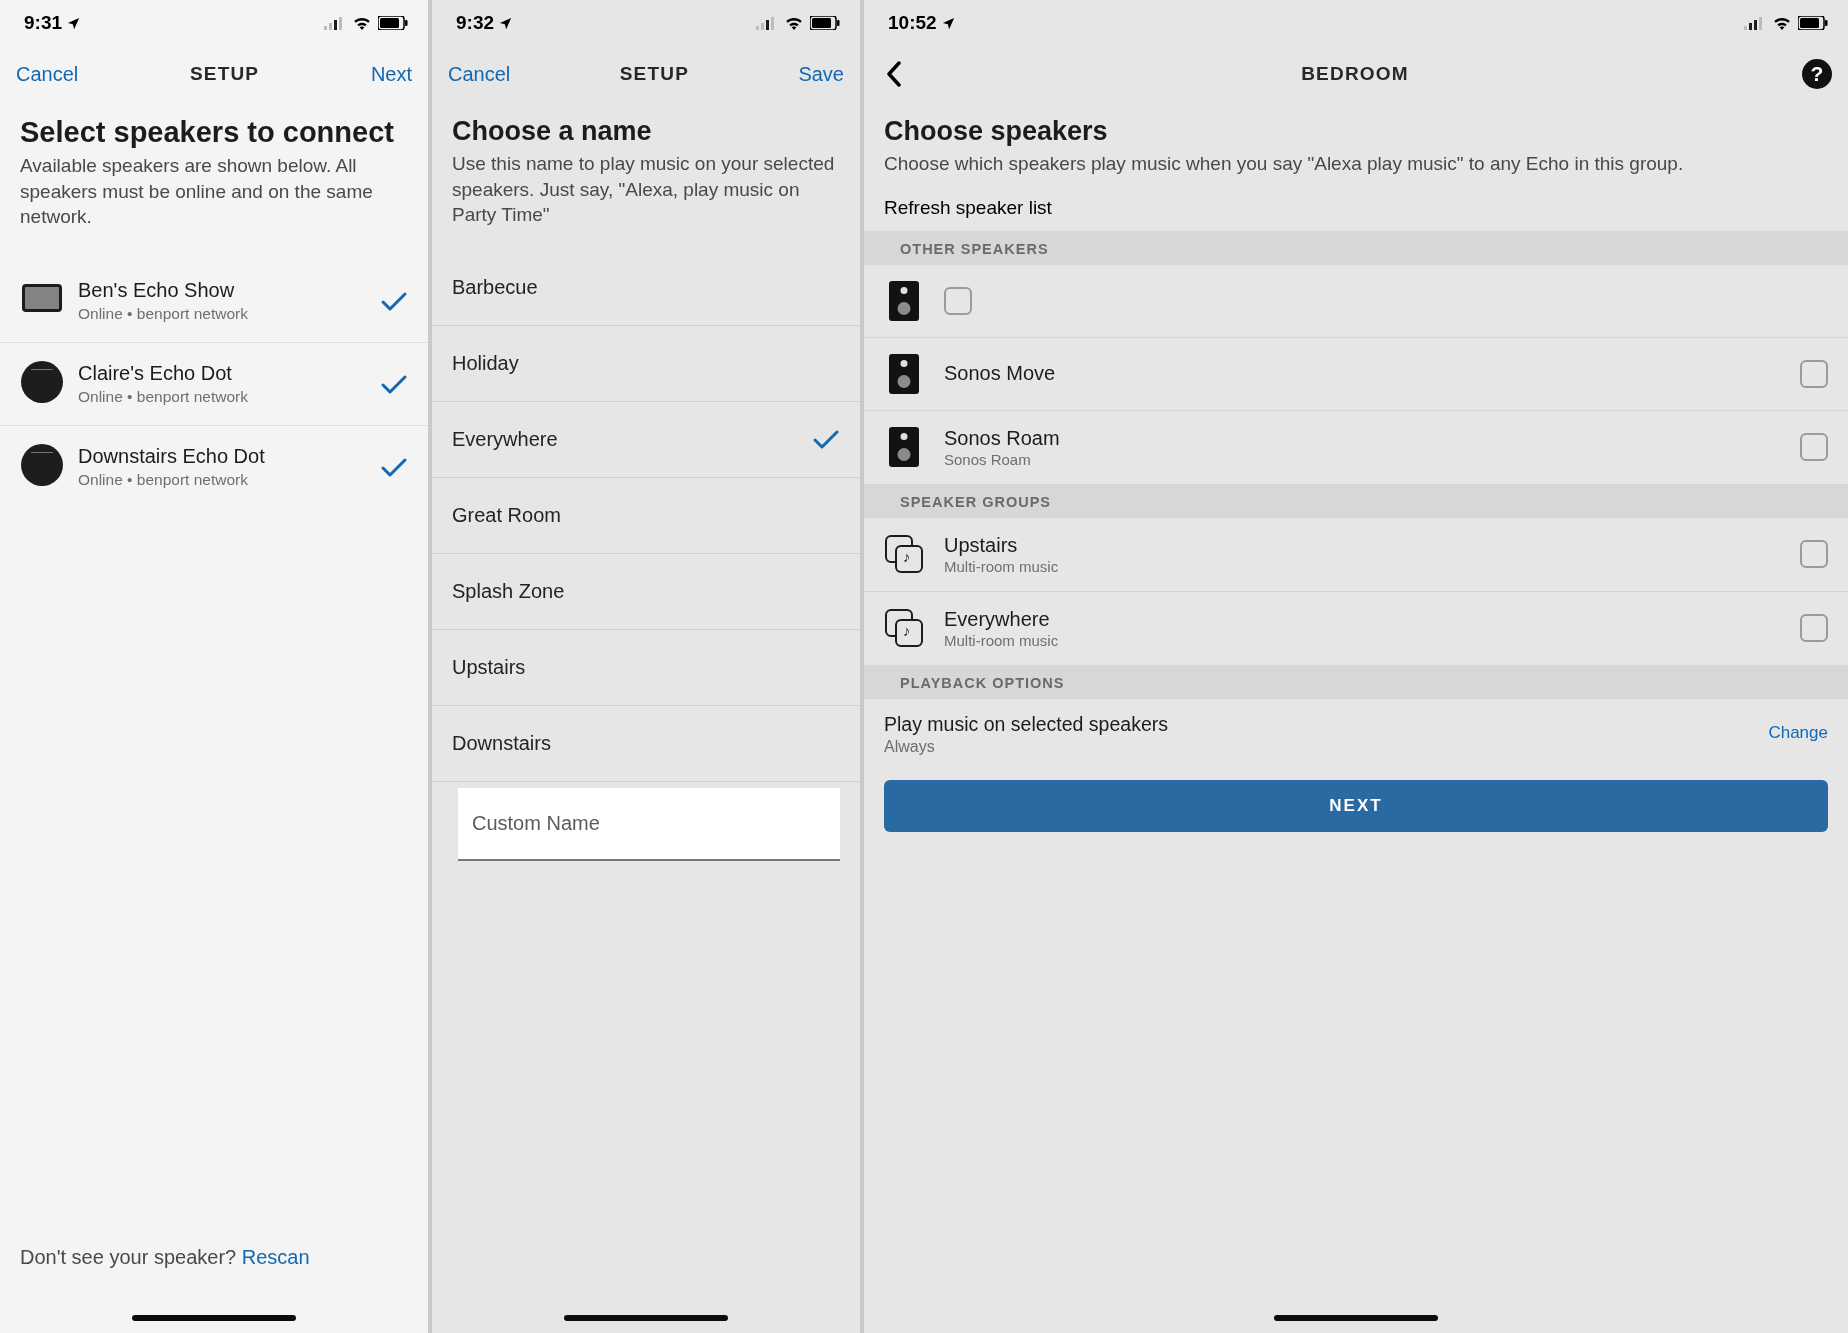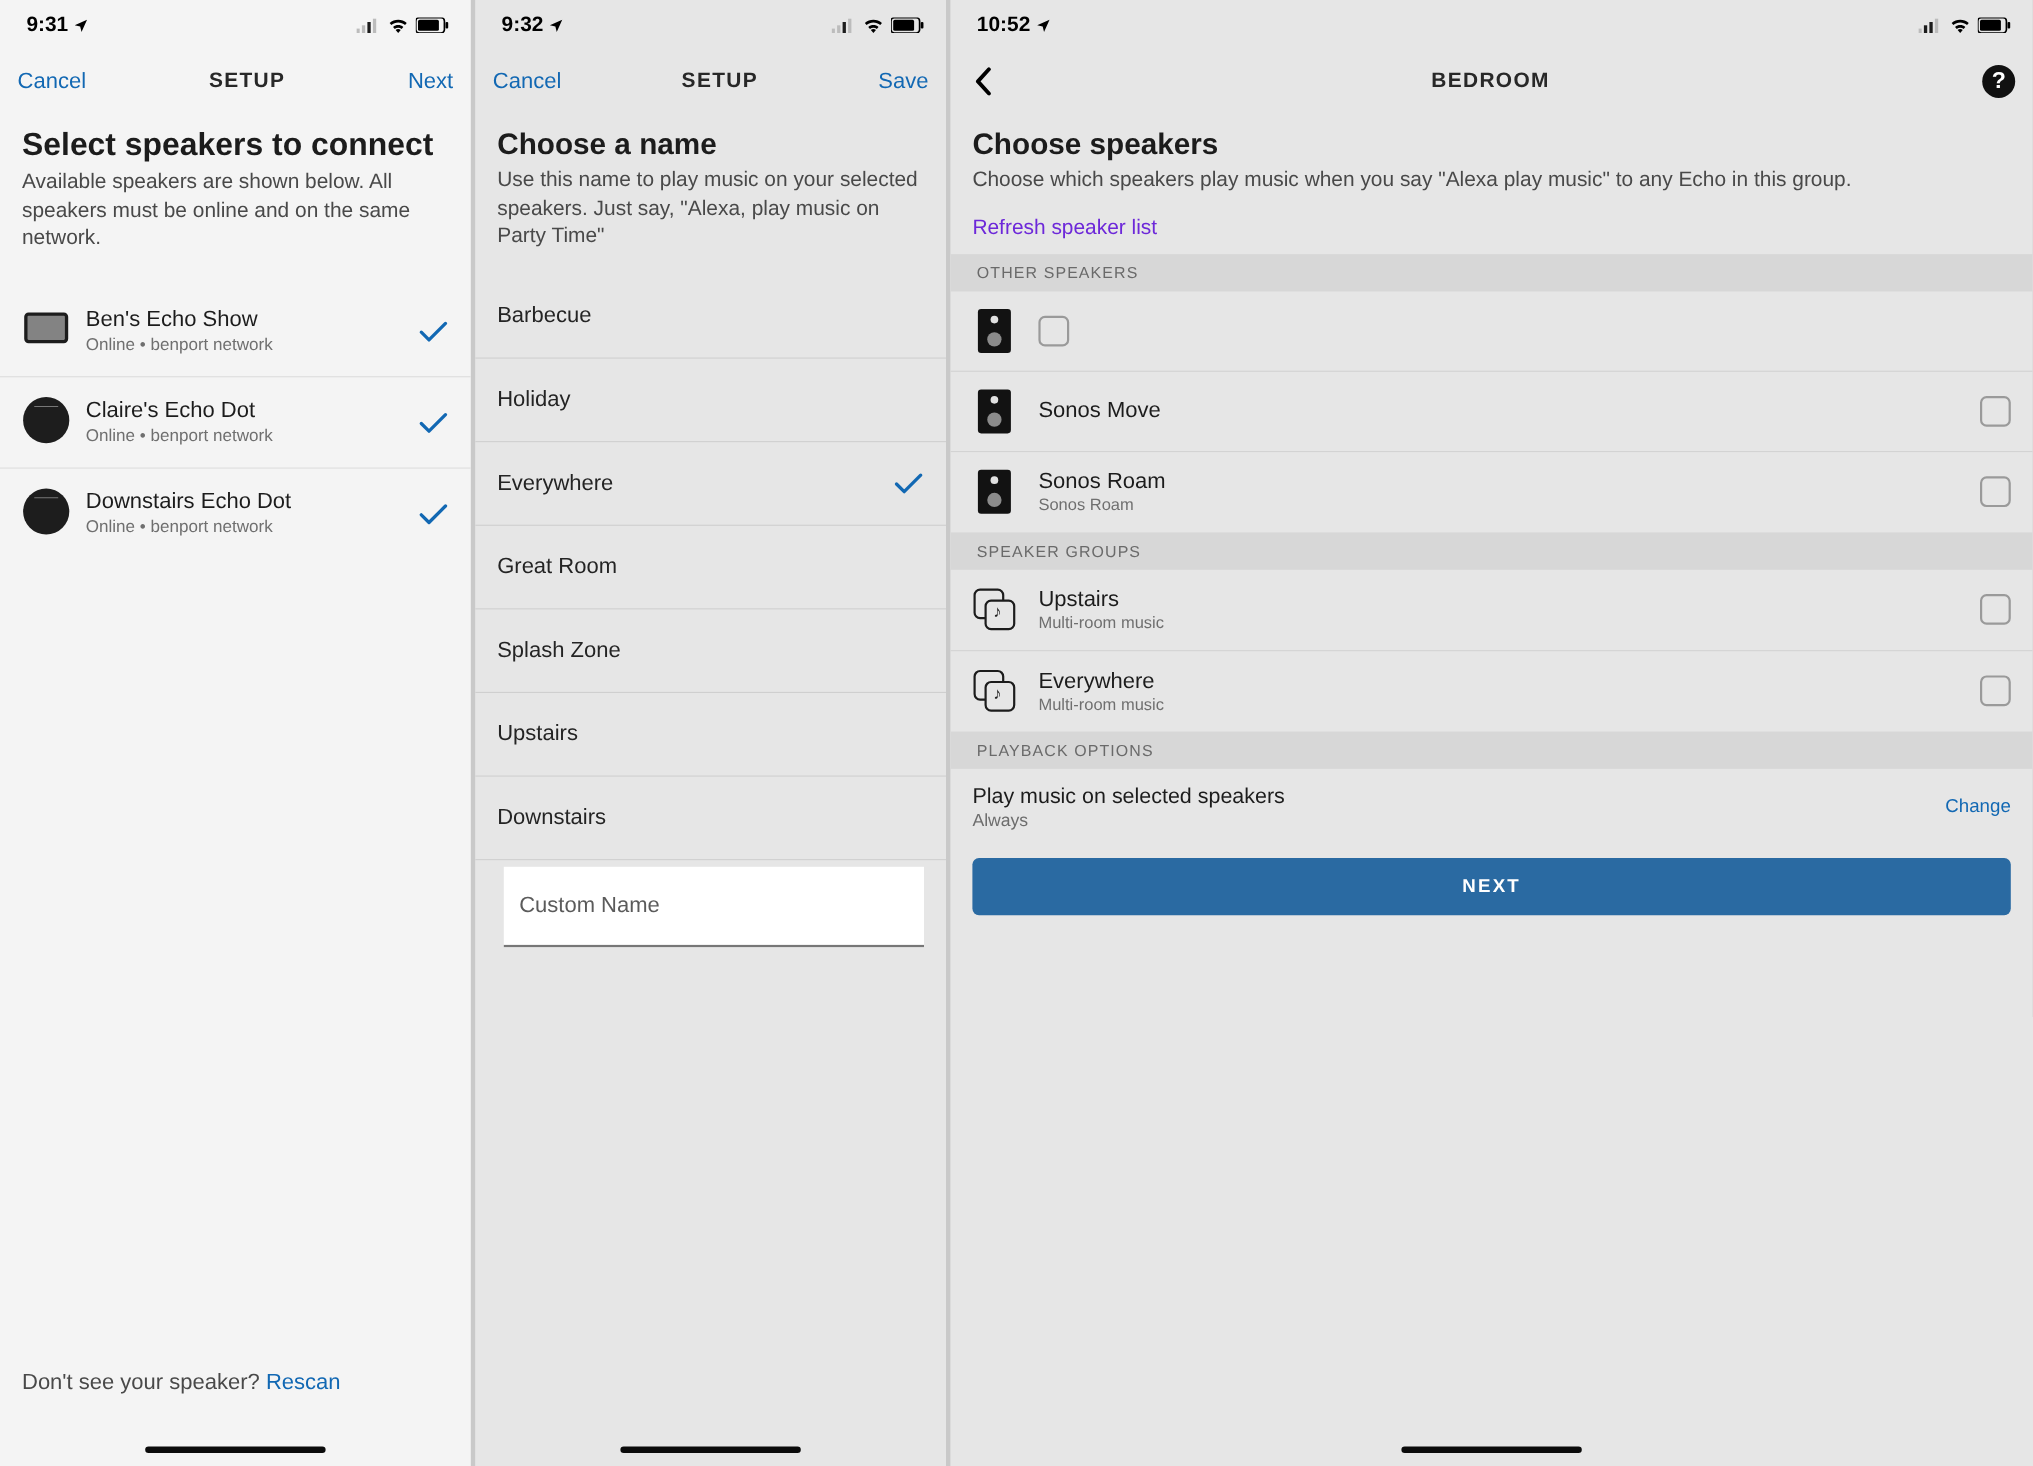--- a/index.html
+++ b/index.html
@@ -40,22 +40,22 @@
 
     .bottom-link { position: absolute; bottom: 64px; left: 20px; font-size: 20px; color: #494949; }
     .bottom-link a { color: #1268b3; }
     .home-ind { position: absolute; bottom: 12px; left: 50%; transform: translateX(-50%); width: 164px; height: 6px; background: #0b0b0b; border-radius: 3px; }
 
     .name-list { margin-top: 22px; }
     .name-row { display: flex; align-items: center; justify-content: space-between; padding: 26px 20px; border-bottom: 1px solid #cfcfcf; font-size: 20px; color: #242424; }
     .custom-field { margin: 6px 20px 0 26px; background: #ffffff; border-bottom: 2px solid #777; padding: 24px 14px; }
     .custom-field span { color: #5b5b5b; font-size: 20px; }
 
-    .link-blue { color: #6d28d9; font-size: 19px; display: inline-block; margin-top: 20px; }
-    .section-header { background: #d7d7d7; padding: 10px 24px 8px; font-size: 14.5px; font-weight: 400; letter-spacing: 1px; color: #6a6a6a; margin-top: 12px; }
+    .link-blue { color: #000000; font-size: 19px; display: inline-block; margin-top: 20px; }
+    .section-header { background: #d7d7d7; padding: 10px 36px 8px; font-size: 14.5px; font-weight: 700; letter-spacing: 1px; color: #6a6a6a; margin-top: 12px; }
     .sp-row { display: flex; align-items: center; padding: 16px 20px; border-bottom: 1px solid #d3d3d3; }
     .sp-row:last-of-type { border-bottom: none; }
     .sp-icon { width: 40px; height: 40px; margin-right: 20px; flex: none; display:flex; align-items:center; justify-content:center; }
     .sonos-spk { width: 30px; height: 40px; background: #121212; border-radius: 3px; position: relative; }
     .sonos-spk::before { content:''; position:absolute; top:6px; left:50%; transform:translateX(-50%); width:7px; height:7px; background:#e0e0e0; border-radius:50%;}
     .sonos-spk::after { content:''; position:absolute; bottom:6px; left:50%; transform:translateX(-50%); width:13px; height:13px; background:#8b8b8b; border-radius:50%;}
     .grp-icon { width: 38px; height: 38px; position: relative; }
     .grp-back,.grp-front{position:absolute;border:2.5px solid #1c1c1c;border-radius:6px;}
     .grp-back{width:28px;height:28px;top:0;left:0;}
     .grp-front{width:28px;height:28px;bottom:0;right:0;background:#e6e6e6;}

